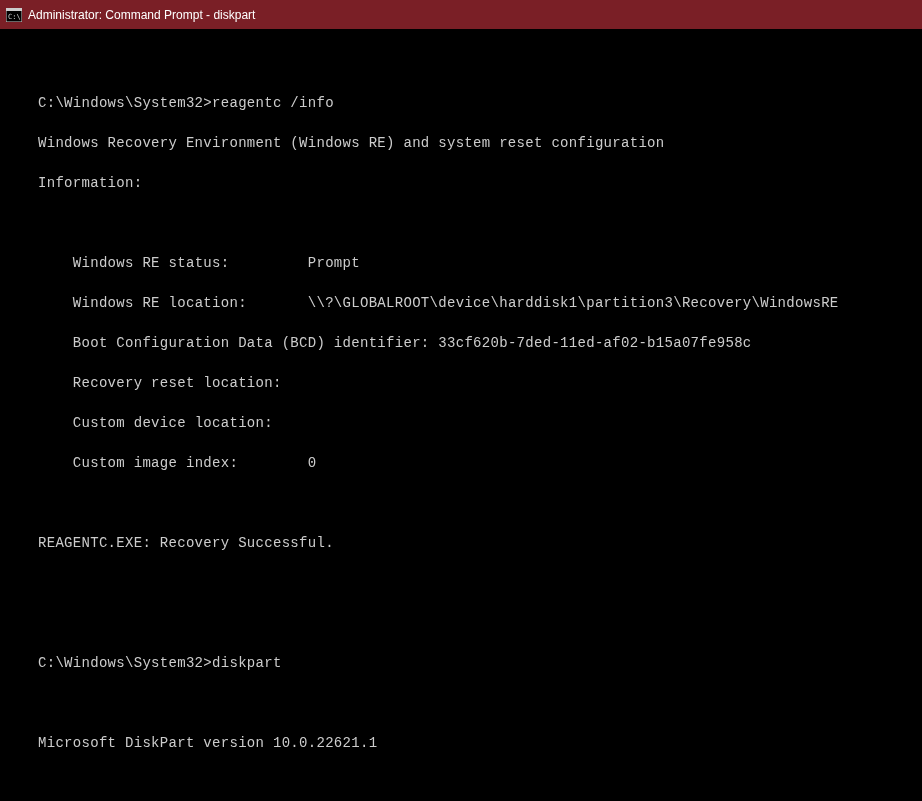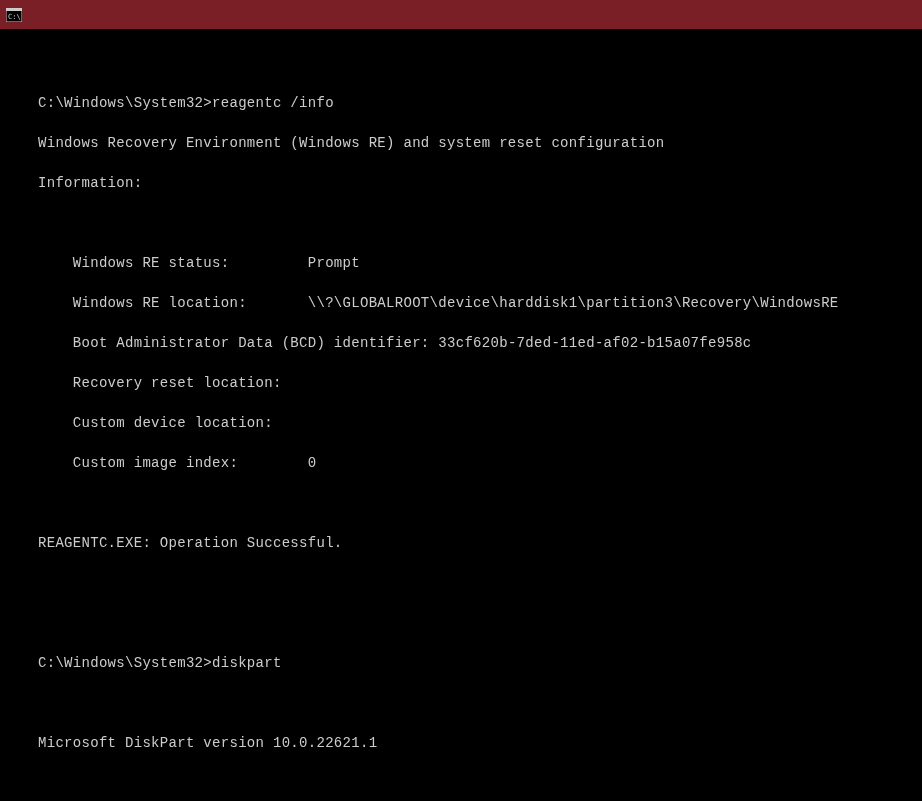--- a/index.html
+++ b/index.html
@@ -42,36 +42,37 @@
 <body>
 
 <div class="titlebar">
   <span class="titlebar-icon">
     <svg width="16" height="14" viewBox="0 0 16 14">
       <rect x="0" y="0" width="16" height="14" fill="#000" stroke="#ccc" stroke-width="1"></rect>
       <rect x="0" y="0" width="16" height="3" fill="#ccc"></rect>
       <text x="2" y="11" font-size="7" fill="#ccc" font-family="monospace">C:\</text>
     </svg>
   </span>
+  <span class="titlebar-text">Administrator: Command Prompt - diskpart</span>
 </div>
 
 <div class="terminal">
 <span class="line"></span>
 <span class="line"><span>C:\Windows\System32&gt;</span><span>reagentc /info</span></span>
 <span class="line">Windows Recovery Environment (Windows RE) and system reset configuration</span>
 <span class="line">Information:</span>
 <span class="line"></span>
 <span class="line"><span>    </span><span>Windows RE status:         </span><span>Prompt</span></span>
 <span class="line"><span>    </span><span>Windows RE location:       </span><span>\\?\GLOBALROOT\device\harddisk1\partition3\Recovery\WindowsRE</span></span>
-<span class="line"><span>    </span><span>Boot Administrator Data (BCD) identifier: </span><span>33cf620b-7ded-11ed-af02-b15a07fe958c</span></span>
+<span class="line"><span>    </span><span>Boot Configuration Data (BCD) identifier: </span><span>33cf620b-7ded-11ed-af02-b15a07fe958c</span></span>
 <span class="line"><span>    </span><span>Recovery reset location:</span></span>
 <span class="line"><span>    </span><span>Custom device location:</span></span>
 <span class="line"><span>    </span><span>Custom image index:        </span><span>0</span></span>
 <span class="line"></span>
-<span class="line">REAGENTC.EXE: Operation Successful.</span>
+<span class="line">REAGENTC.EXE: Recovery Successful.</span>
 <span class="line"></span>
 <span class="line"></span>
 <span class="line"><span>C:\Windows\System32&gt;</span><span>diskpart</span></span>
 <span class="line"></span>
 <span class="line">Microsoft DiskPart version 10.0.22621.1</span>
 
 
 
 
 

